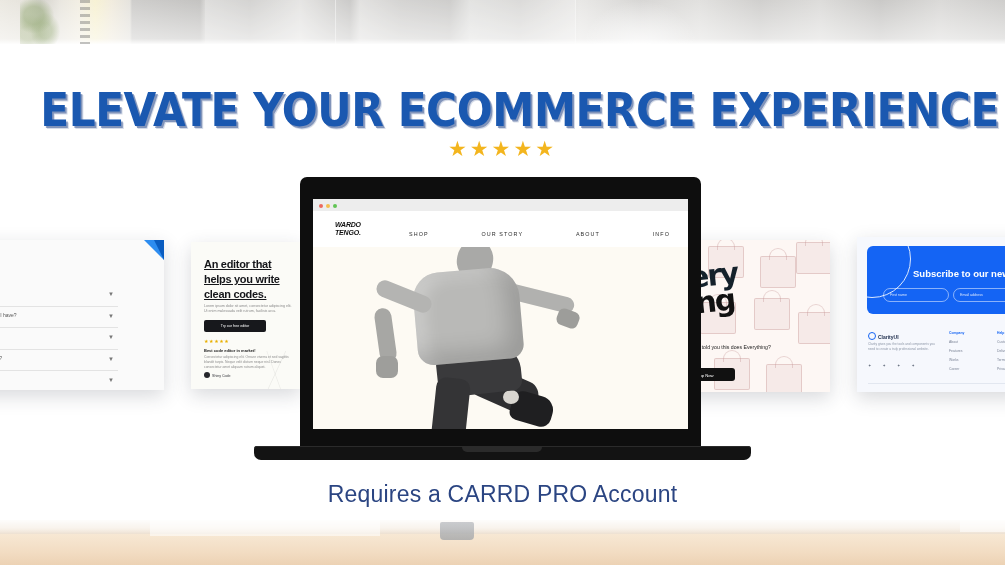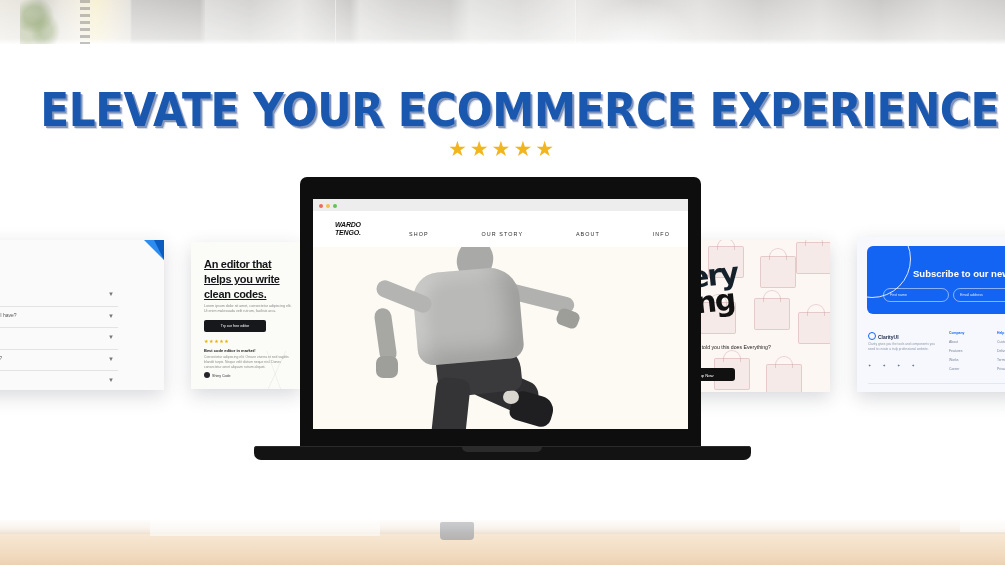--- a/index.html
+++ b/index.html
@@ -341,20 +341,21 @@
           </div>
         </div>
 
       </div>
     </div>
     <div class="base">
       <div class="notch"></div>
     </div>
   </div>
 
+  <div class="caption">Requires a CARRD PRO Account</div>
 
   <div class="photo-strip bottom-strip">
     <div class="desk"></div>
     <div class="obj" style="left:150px;top:0;width:230px;height:16px;"></div>
     <div class="cup"></div>
     <div class="obj" style="left:960px;top:0;width:120px;height:12px;"></div>
   </div>
 
 </div>
 

